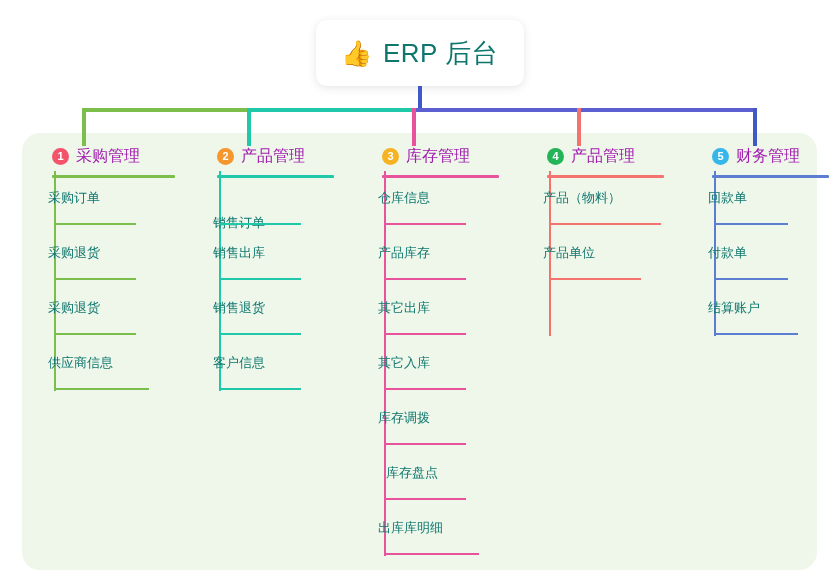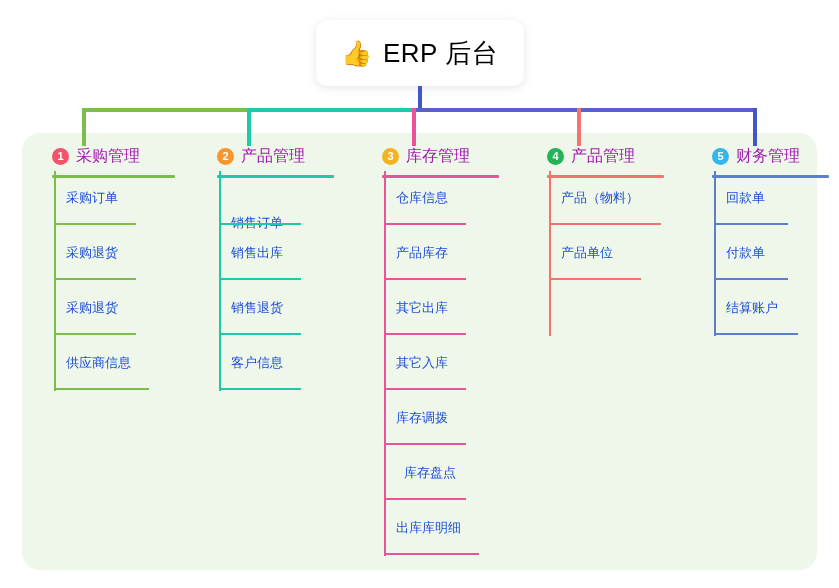--- a/index.html
+++ b/index.html
@@ -40,21 +40,21 @@
     gap: 10px;
     box-sizing: border-box;
   }
   .root-emoji {
     font-size: 25px;
     line-height: 1;
     display: inline-block;
   }
   .root-title {
     font-size: 26px;
-    color: #000000;
+    color: #0f766e;
     letter-spacing: 0.5px;
     white-space: nowrap;
   }
 
   
   .panel {
     position: absolute;
     left: 22px;
     top: 133px;
     width: 795px;
@@ -121,23 +121,23 @@
     left: 18px;
     top: 0;
     width: 2px;
   }
   .child {
     position: relative;
     height: 55px;
   }
   .child-label {
     position: absolute;
-    left: 30px;
+    left: 12px;
     font-size: 13px;
-    color: #1d4ed8;
+    color: #0f766e;
     white-space: nowrap;
   }
   .child-rule {
     position: absolute;
     left: 18px;
     height: 2px;
   }
 </style>
 </head>
 <body>

